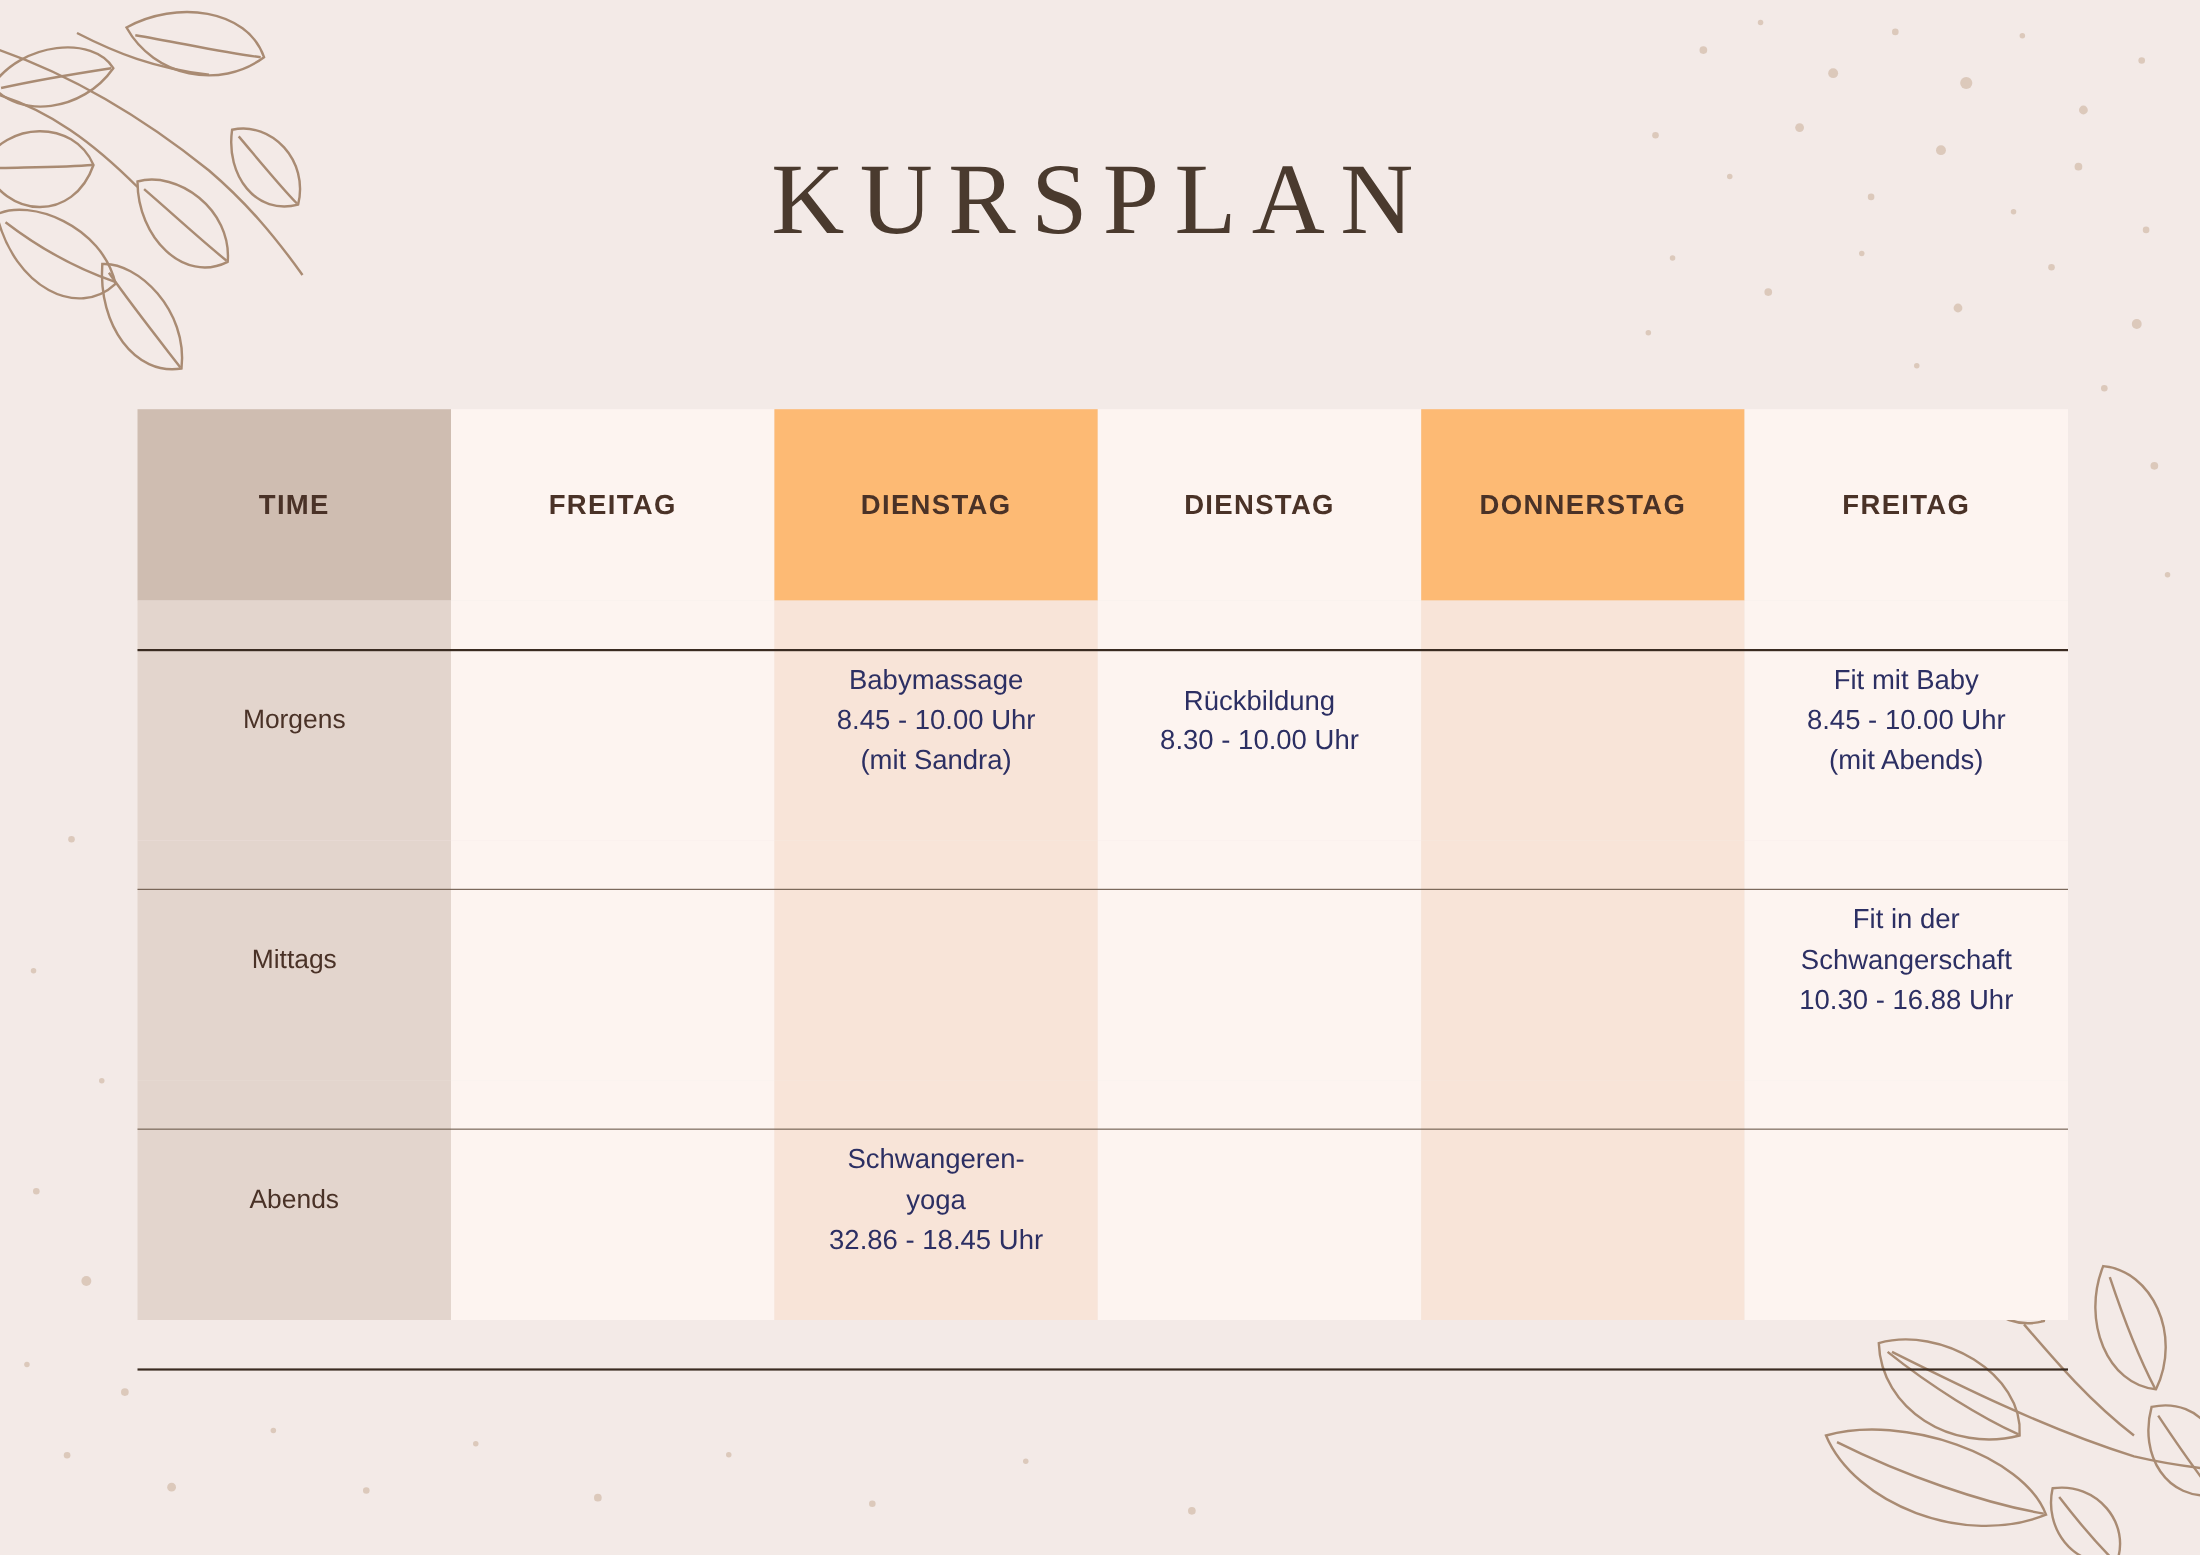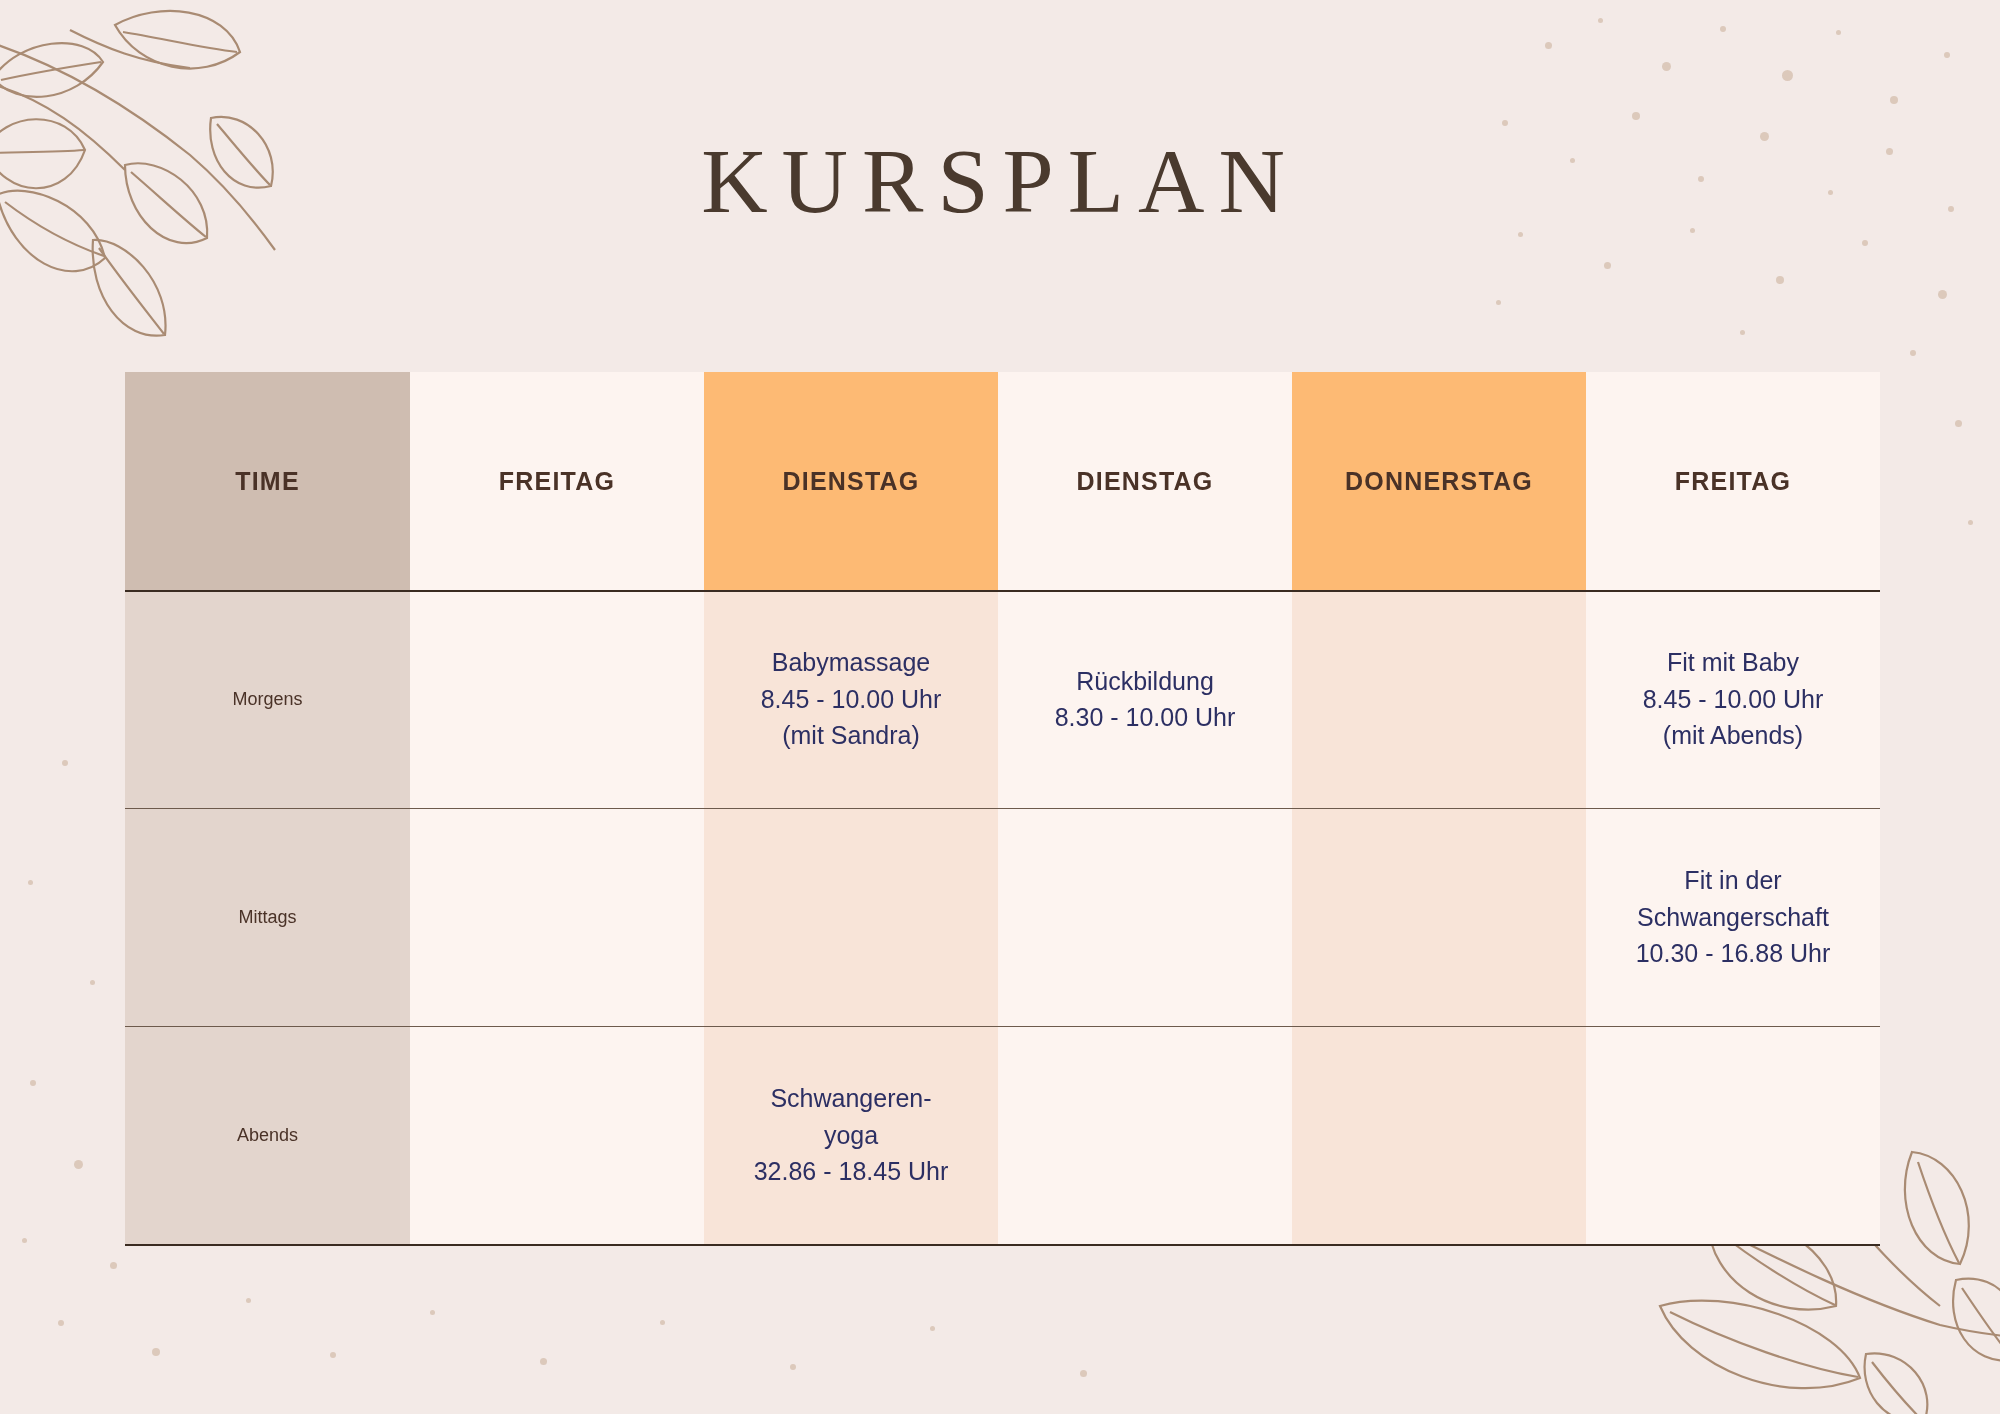--- a/index.html
+++ b/index.html
@@ -69,21 +69,21 @@
   table.schedule col.c-time { width: 285px; }
   table.schedule col.c-day  { width: 294px; }
 
   .schedule th, .schedule td {
     padding: 0;
     vertical-align: middle;
     text-align: center;
   }
 
   .head-row th {
-    height: 218px;
+    height: 174px;
     font-size: 25px;
     font-weight: bold;
     letter-spacing: 1.2px;
     color: #4a3227;
     font-family: "Liberation Sans", sans-serif;
   }
   .head-row th.time-head {
     background: #cfbdb1;
     color: #4a3227;
   }
@@ -92,21 +92,21 @@
 
   .body-row td {
     height: 218px;
     font-size: 25px;
     color: #2c2f63;
     line-height: 1.46;
   }
   .body-row td.time-cell {
     background: #e3d5cd;
     color: #4a3227;
-    font-size: 18px;
+    font-size: 24px;
   }
   .body-row td.cell-light { background: #fdf4f0; }
   .body-row td.cell-tint  { background: #f8e4d8; }
 
   
   .rule {
     position: absolute;
     left: 0;
     width: 1755px;
     height: 0;

